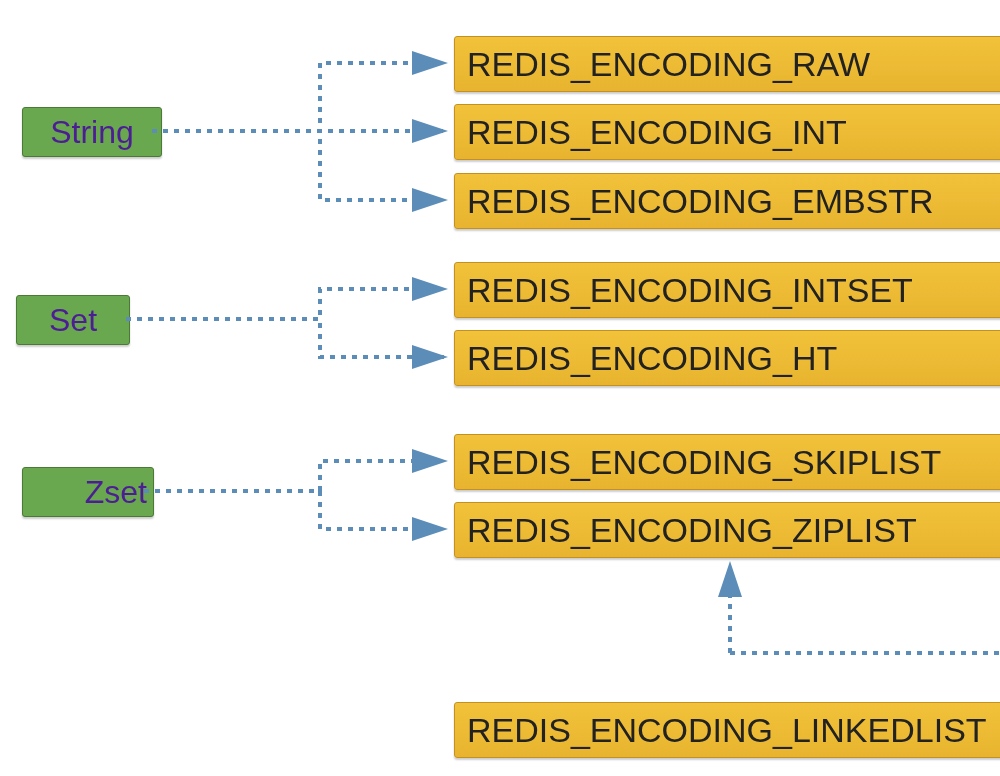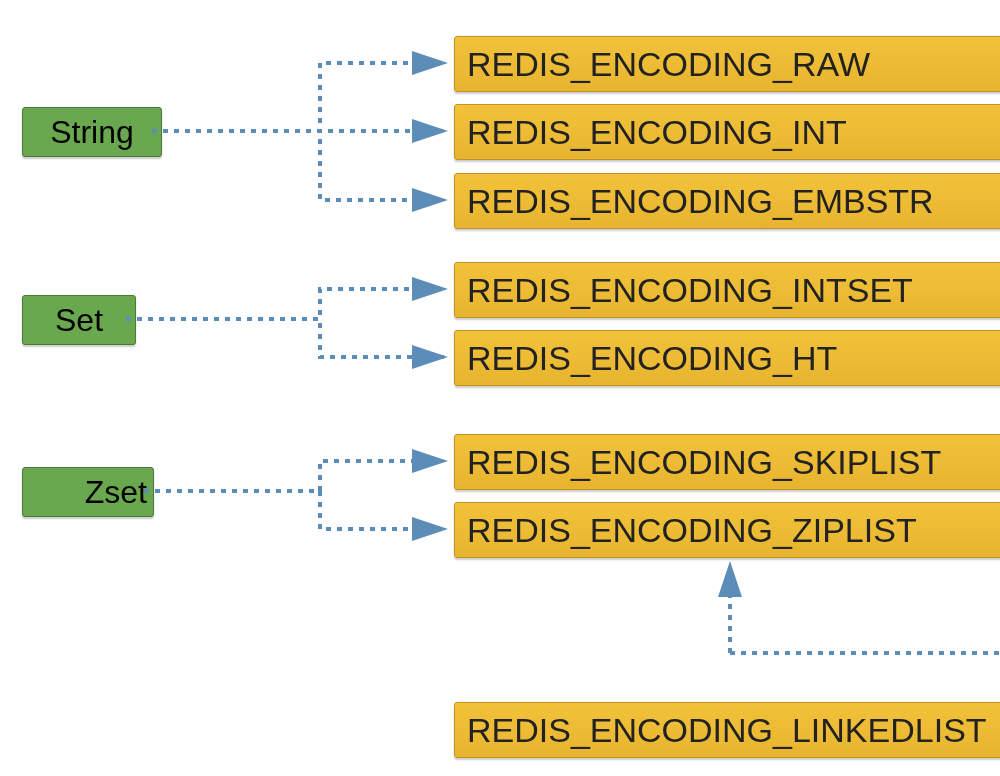--- a/index.html
+++ b/index.html
@@ -11,21 +11,21 @@
     font-family: -apple-system, "Helvetica Neue", Arial, sans-serif;
     position: relative;
     overflow: hidden;
   }
   .green-box {
     position: absolute;
     background: #6aa84f;
     border: 1px solid #4a7a36;
     border-radius: 3px;
     box-shadow: 0 2px 2px rgba(0,0,0,0.2);
-    color: #000000;
+    color: #4c1d95;
     display: flex;
     align-items: center;
     justify-content: center;
     font-size: 32px;
     font-weight: 400;
     height: 48px;
     padding: 0 6px;
   }
   .yellow-box {
     position: absolute;
@@ -50,21 +50,21 @@
     pointer-events: none;
   }
 </style>
 </head>
 <body>
 
 <div class="green-box" style="left:22px; top:107px; width:126px;">
   <span>String</span>
 </div>
 
-<div class="green-box" style="left:22px; top:295px; width:100px;">
+<div class="green-box" style="left:16px; top:295px; width:100px;">
   <span>Set</span>
 </div>
 
 <div class="green-box" style="left:22px; top:467px; width:118px;justify-content:flex-end;">
   <span>Zset</span>
 </div>
 
 <div class="yellow-box" style="left:454px; top:36px; width:546px;">
   <span>REDIS_ENCODING_RAW</span>
 </div>

